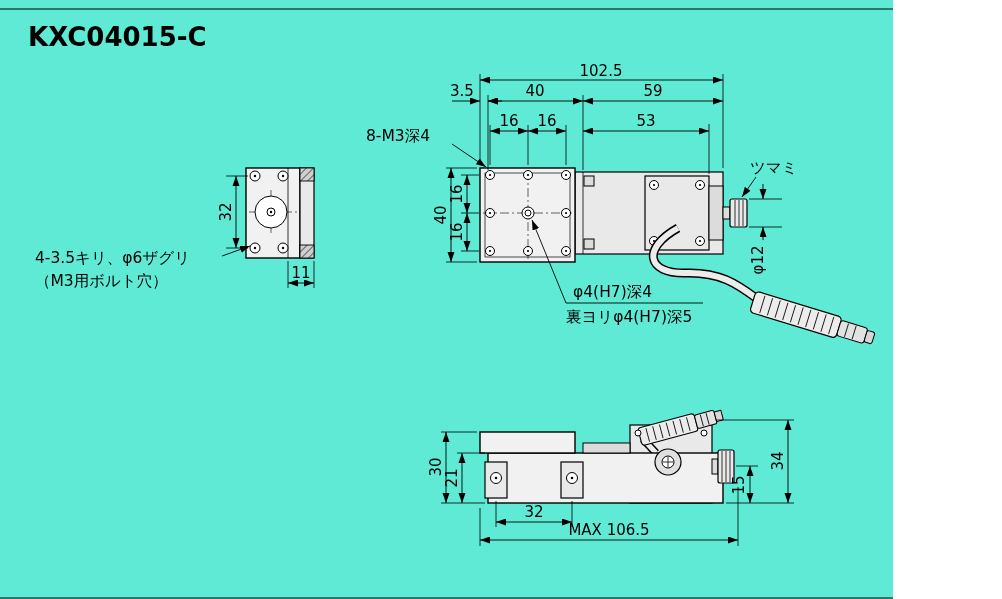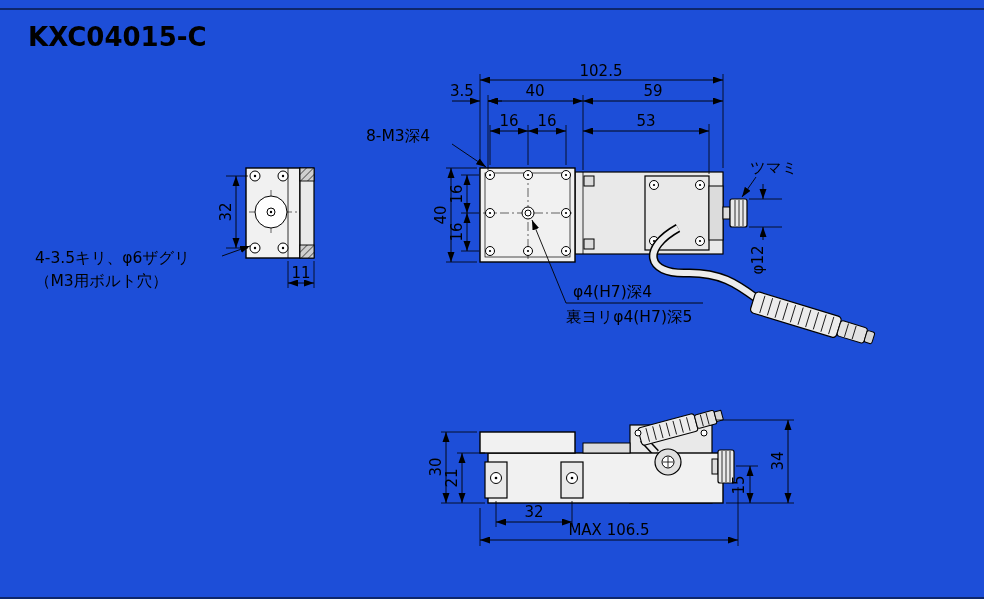--- a/index.html
+++ b/index.html
@@ -1,16 +1,16 @@
 <!DOCTYPE html>
 <html><head>
 <meta charset="utf-8">
 <style>
   html,body{margin:0;padding:0;background:#ffffff;font-family:"DejaVu Sans",sans-serif;}
-  .canvas{width:984px;height:599px;position:relative;background:#1d4ed8;overflow:hidden;}
+  .canvas{width:893px;height:599px;position:relative;background:#5eead4;overflow:hidden;}
   svg{display:block;}
   .outline{fill:#f1f1f1;stroke:#000;stroke-width:1.4;}
   .outline2{fill:#e9e9e9;stroke:#000;stroke-width:1.2;}
   .outline3{fill:#dcdcdc;stroke:#000;stroke-width:1;}
   .ext{stroke:#000;stroke-width:.8;fill:none;}
   .dimline{stroke:#000;stroke-width:.9;fill:none;}
   .cl{stroke:#000;stroke-width:.6;stroke-dasharray:9 3 2 3;fill:none;}
   .hole{fill:#ffffff;stroke:#000;stroke-width:1;}
   .dot{fill:#000;stroke:none;}
   text{fill:#000;}

